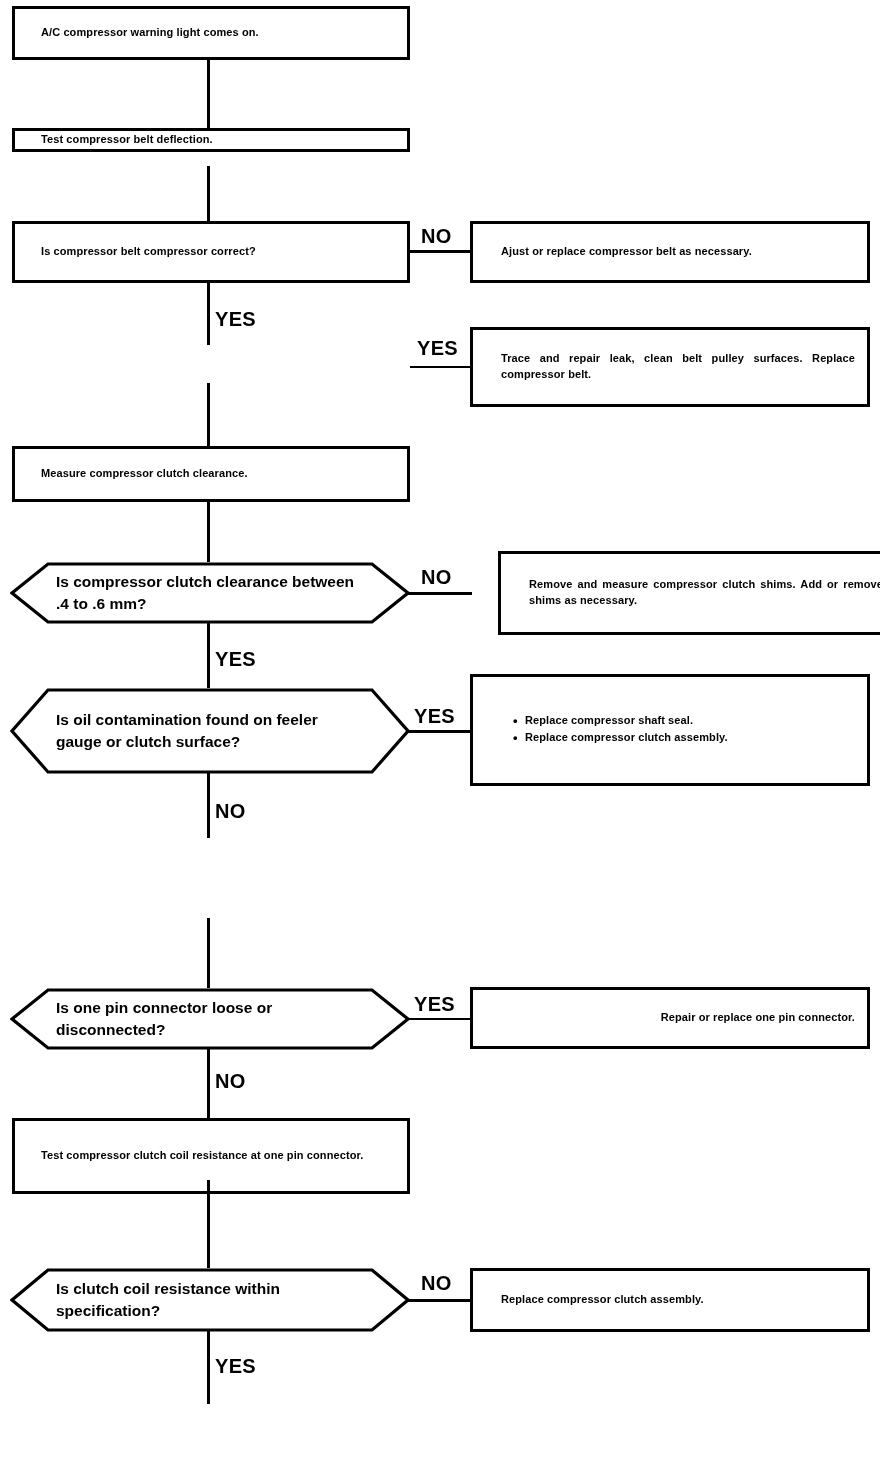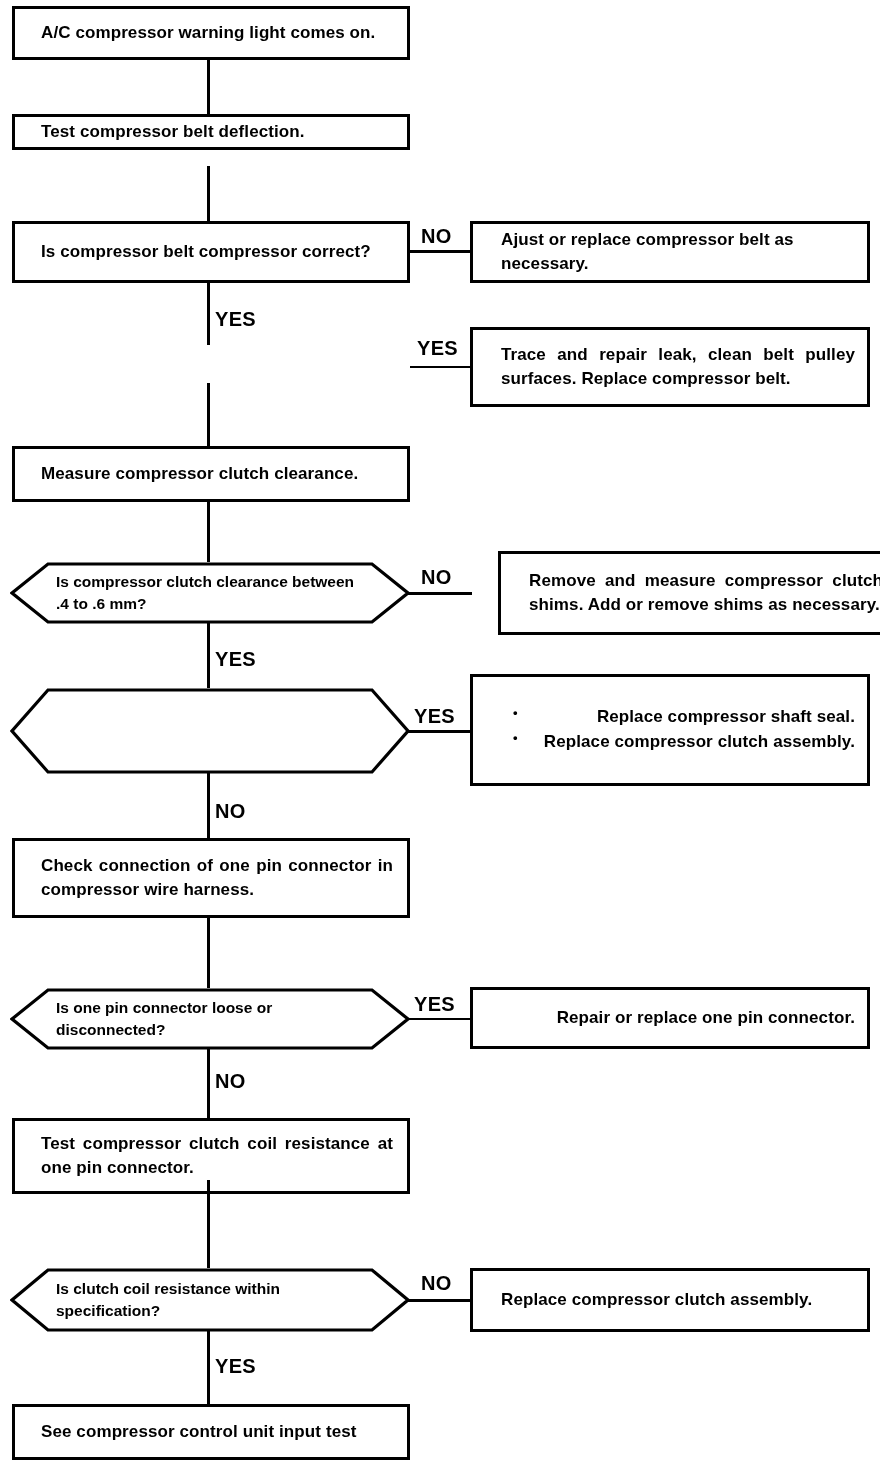--- a/index.html
+++ b/index.html
@@ -19,21 +19,21 @@
     overflow: hidden;
   }
 
   
   .node {
     position: absolute;
     box-sizing: border-box;
     background: #ffffff;
     color: #000000;
     font-weight: bold;
-    font-size: 17px;
+    font-size: 11px;
     letter-spacing: 0.1px;
     line-height: 1.42;
   }
 
   
   .rect {
     border: 3px solid #000000;
     display: flex;
     align-items: center;
   }
@@ -126,21 +126,21 @@
 <body>
 
 <div id="chart">
 
   <div class="node rect" style="left:12px; top:6px; width:398px; height:54px;">
     <div class="txt just">A/C compressor warning light comes on.</div>
   </div>
 
   <div class="vline" style="left:207px; top:60px; width:3px; height:70px;"></div>
 
-  <div class="node rect" style="left:12px; top:114px; width:398px; height:36px;">
+  <div class="node rect" style="left:12px; top:128px; width:398px; height:24px;">
     <div class="txt">Test compressor belt deflection.</div>
   </div>
 
   <div class="vline" style="left:207px; top:166px; width:3px; height:55px;"></div>
 
   <div class="node rect" style="left:12px; top:221px; width:398px; height:62px;">
     <div class="txt just">Is compressor belt compressor correct?</div>
   </div>
 
   <div class="hline" style="left:410px; top:250px; width:62px; height:3px;"></div>
@@ -183,40 +183,38 @@
     <div class="txt just">Remove and measure compressor clutch shims. Add or remove shims as necessary.</div>
   </div>
 
   <div class="vline" style="left:207px; top:622px; width:3px; height:66px;"></div>
   <div class="blabel" style="left:215px; top:648px;">YES</div>
 
   <div class="hex" style="left:10px; top:688px; width:400px; height:86px;">
     <svg width="400" height="86" viewBox="0 0 400 86">
       <polygon points="38,2 362,2 398,43 362,84 38,84 2,43" fill="#ffffff" stroke="#000000" stroke-width="3.2"></polygon>
     </svg>
+    <div class="txt">Is oil contamination found on feeler gauge or clutch surface?</div>
   </div>
 
   <div class="hline" style="left:406px; top:730px; width:66px; height:3px;"></div>
   <div class="blabel" style="left:414px; top:705px;">YES</div>
 
   <div class="node rect right-box" style="left:470px; top:674px; width:400px; height:112px;">
-    <div class="txt" style="padding-left:24px;text-align:right;">
+    <div class="txt" style="padding-left:24px;">
       <ul class="bullets">
         <li>Replace compressor shaft seal.</li>
         <li>Replace compressor clutch assembly.</li>
       </ul>
     </div>
   </div>
 
   <div class="vline" style="left:207px; top:772px; width:3px; height:66px;"></div>
   <div class="blabel" style="left:215px; top:800px;">NO</div>
 
-  <div class="node rect" style="left:12px; top:838px; width:398px; height:80px;">
-    <div class="txt just">Check connection of one pin connector in compressor wire harness.</div>
-  </div>
 
   <div class="vline" style="left:207px; top:918px; width:3px; height:70px;"></div>
 
   <div class="hex" style="left:10px; top:988px; width:400px; height:62px;">
     <svg width="400" height="62" viewBox="0 0 400 62">
       <polygon points="38,2 362,2 398,31 362,60 38,60 2,31" fill="#ffffff" stroke="#000000" stroke-width="3.2"></polygon>
     </svg>
     <div class="txt">Is one pin connector loose or disconnected?</div>
   </div>
 
@@ -246,17 +244,14 @@
   <div class="hline" style="left:406px; top:1299px; width:66px; height:3px;"></div>
   <div class="blabel" style="left:421px; top:1272px;">NO</div>
 
   <div class="node rect right-box" style="left:470px; top:1268px; width:400px; height:64px;">
     <div class="txt just">Replace compressor clutch assembly.</div>
   </div>
 
   <div class="vline" style="left:207px; top:1330px; width:3px; height:74px;"></div>
   <div class="blabel" style="left:215px; top:1355px;">YES</div>
 
-  <div class="node rect" style="left:12px; top:1404px; width:398px; height:56px;">
-    <div class="txt just">See compressor control unit input test</div>
-  </div>
 
 </div>
 
 </body></html>

